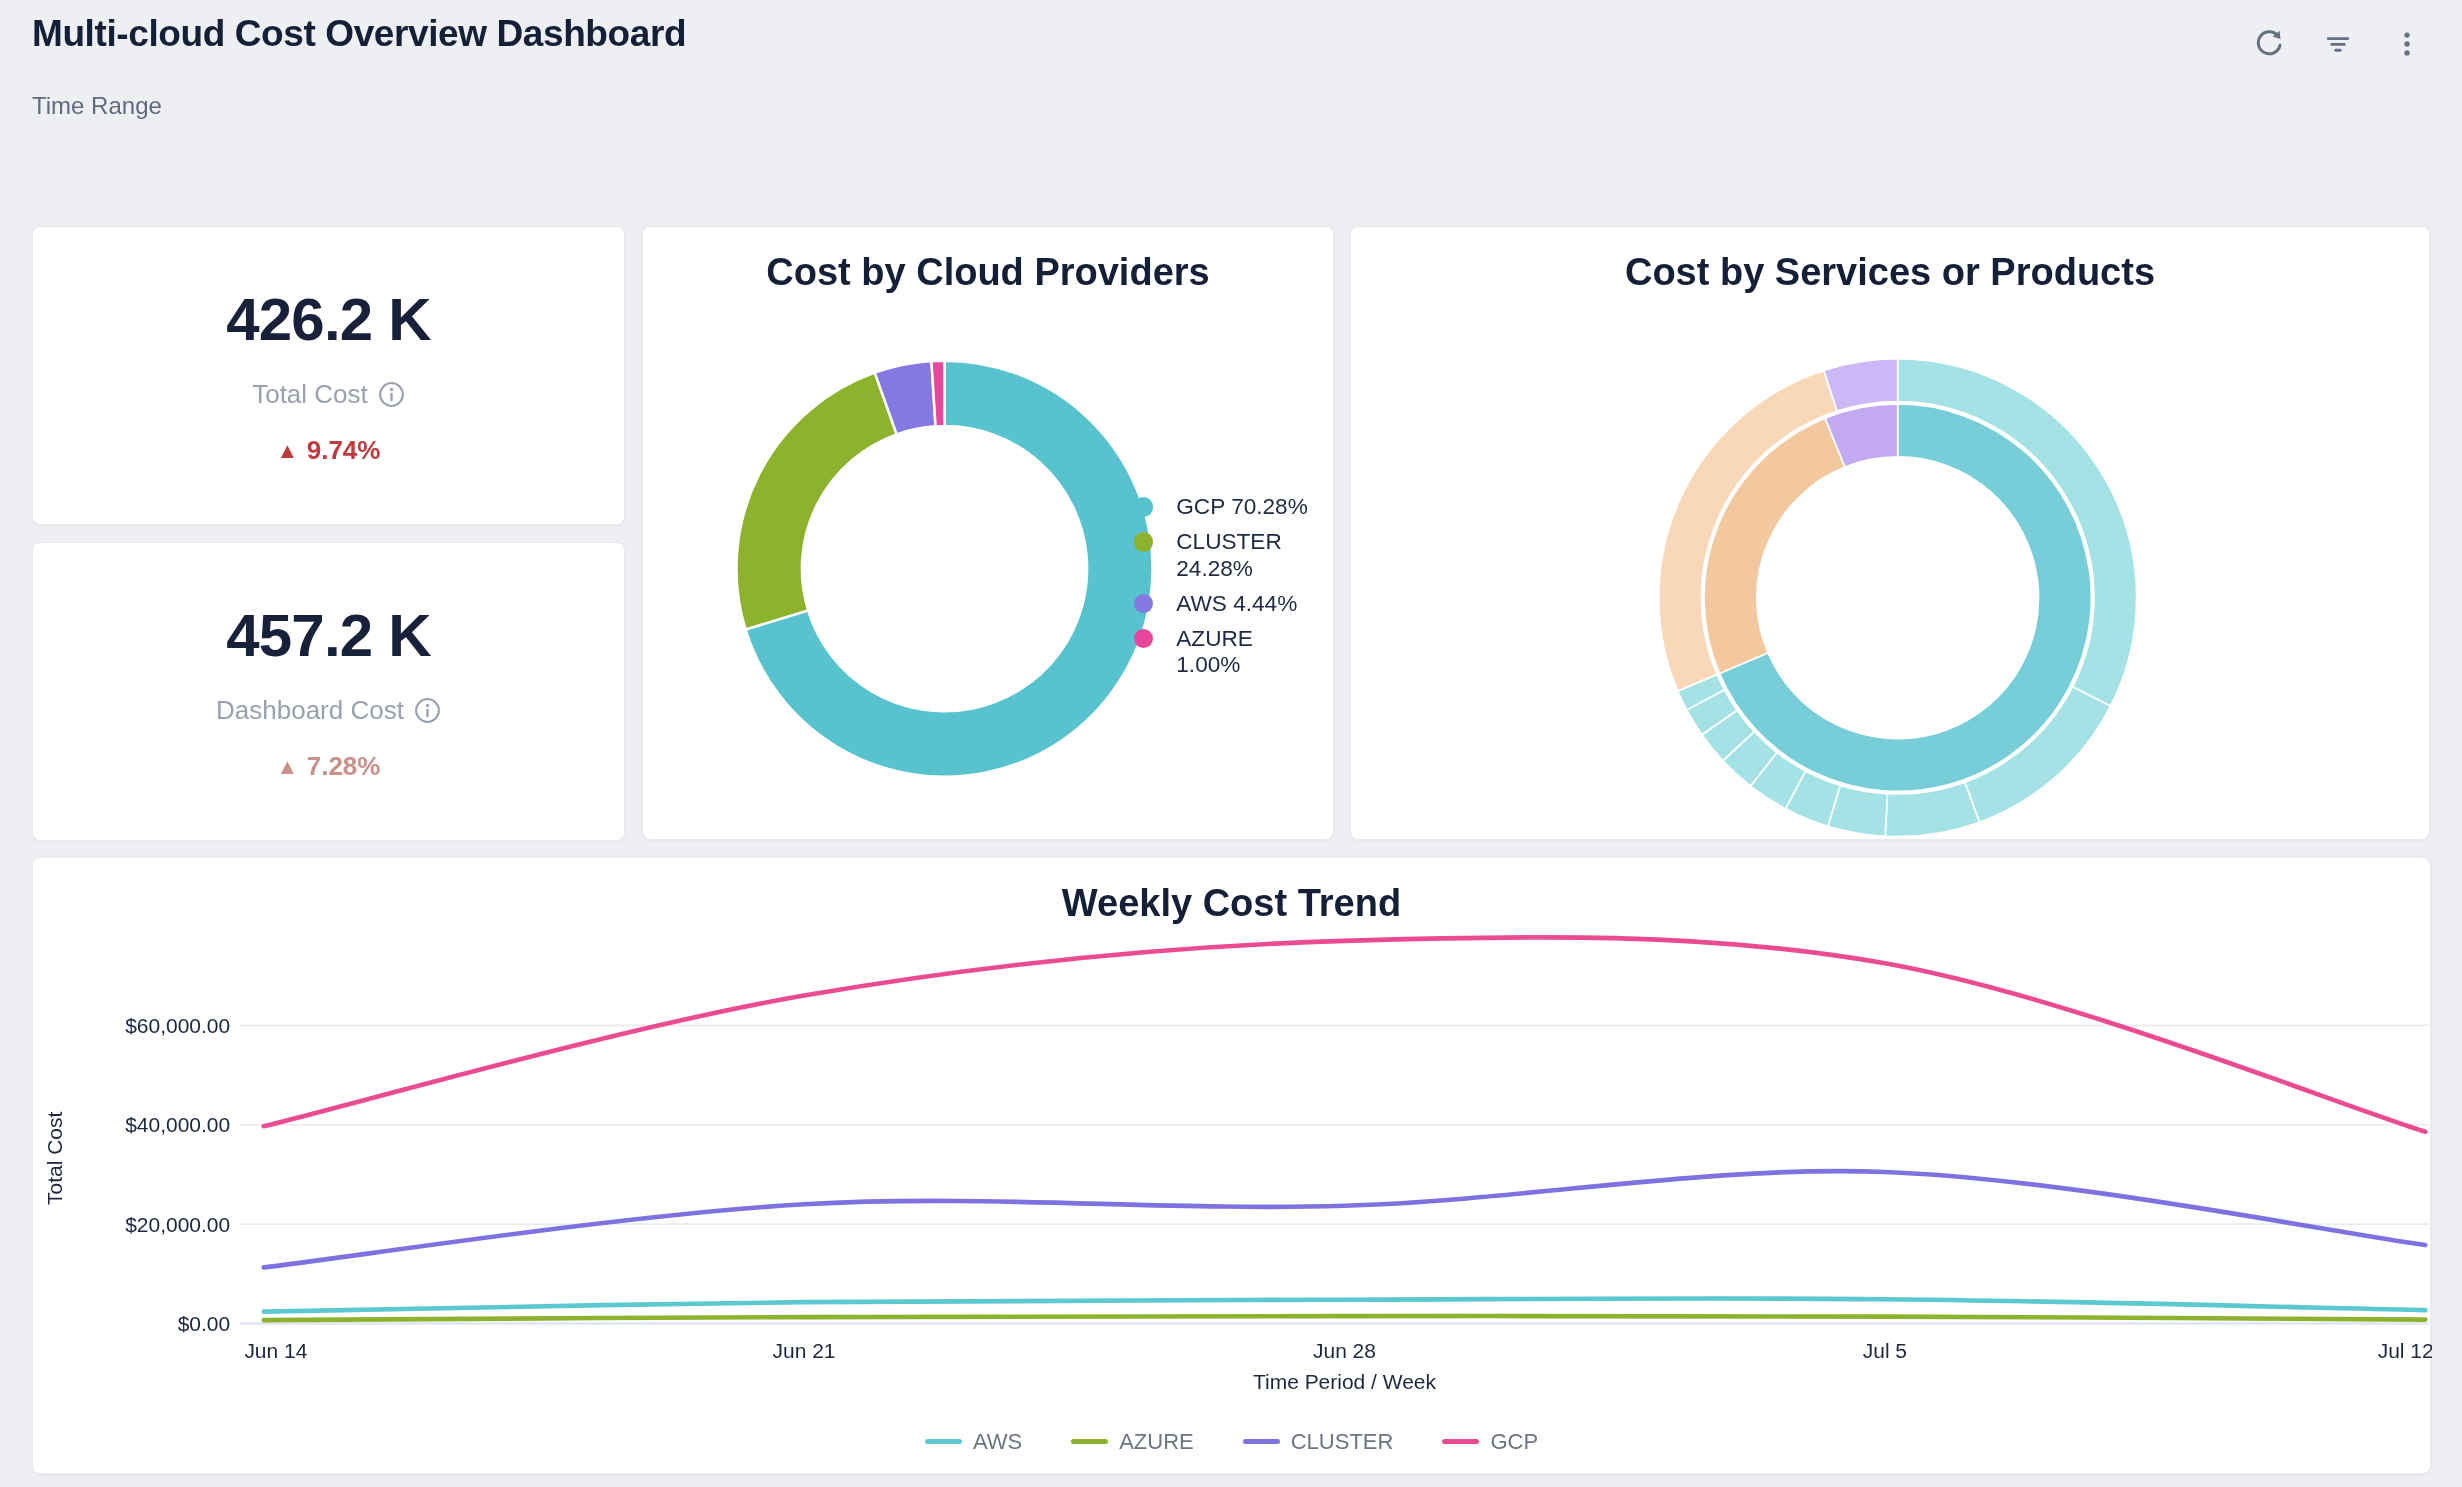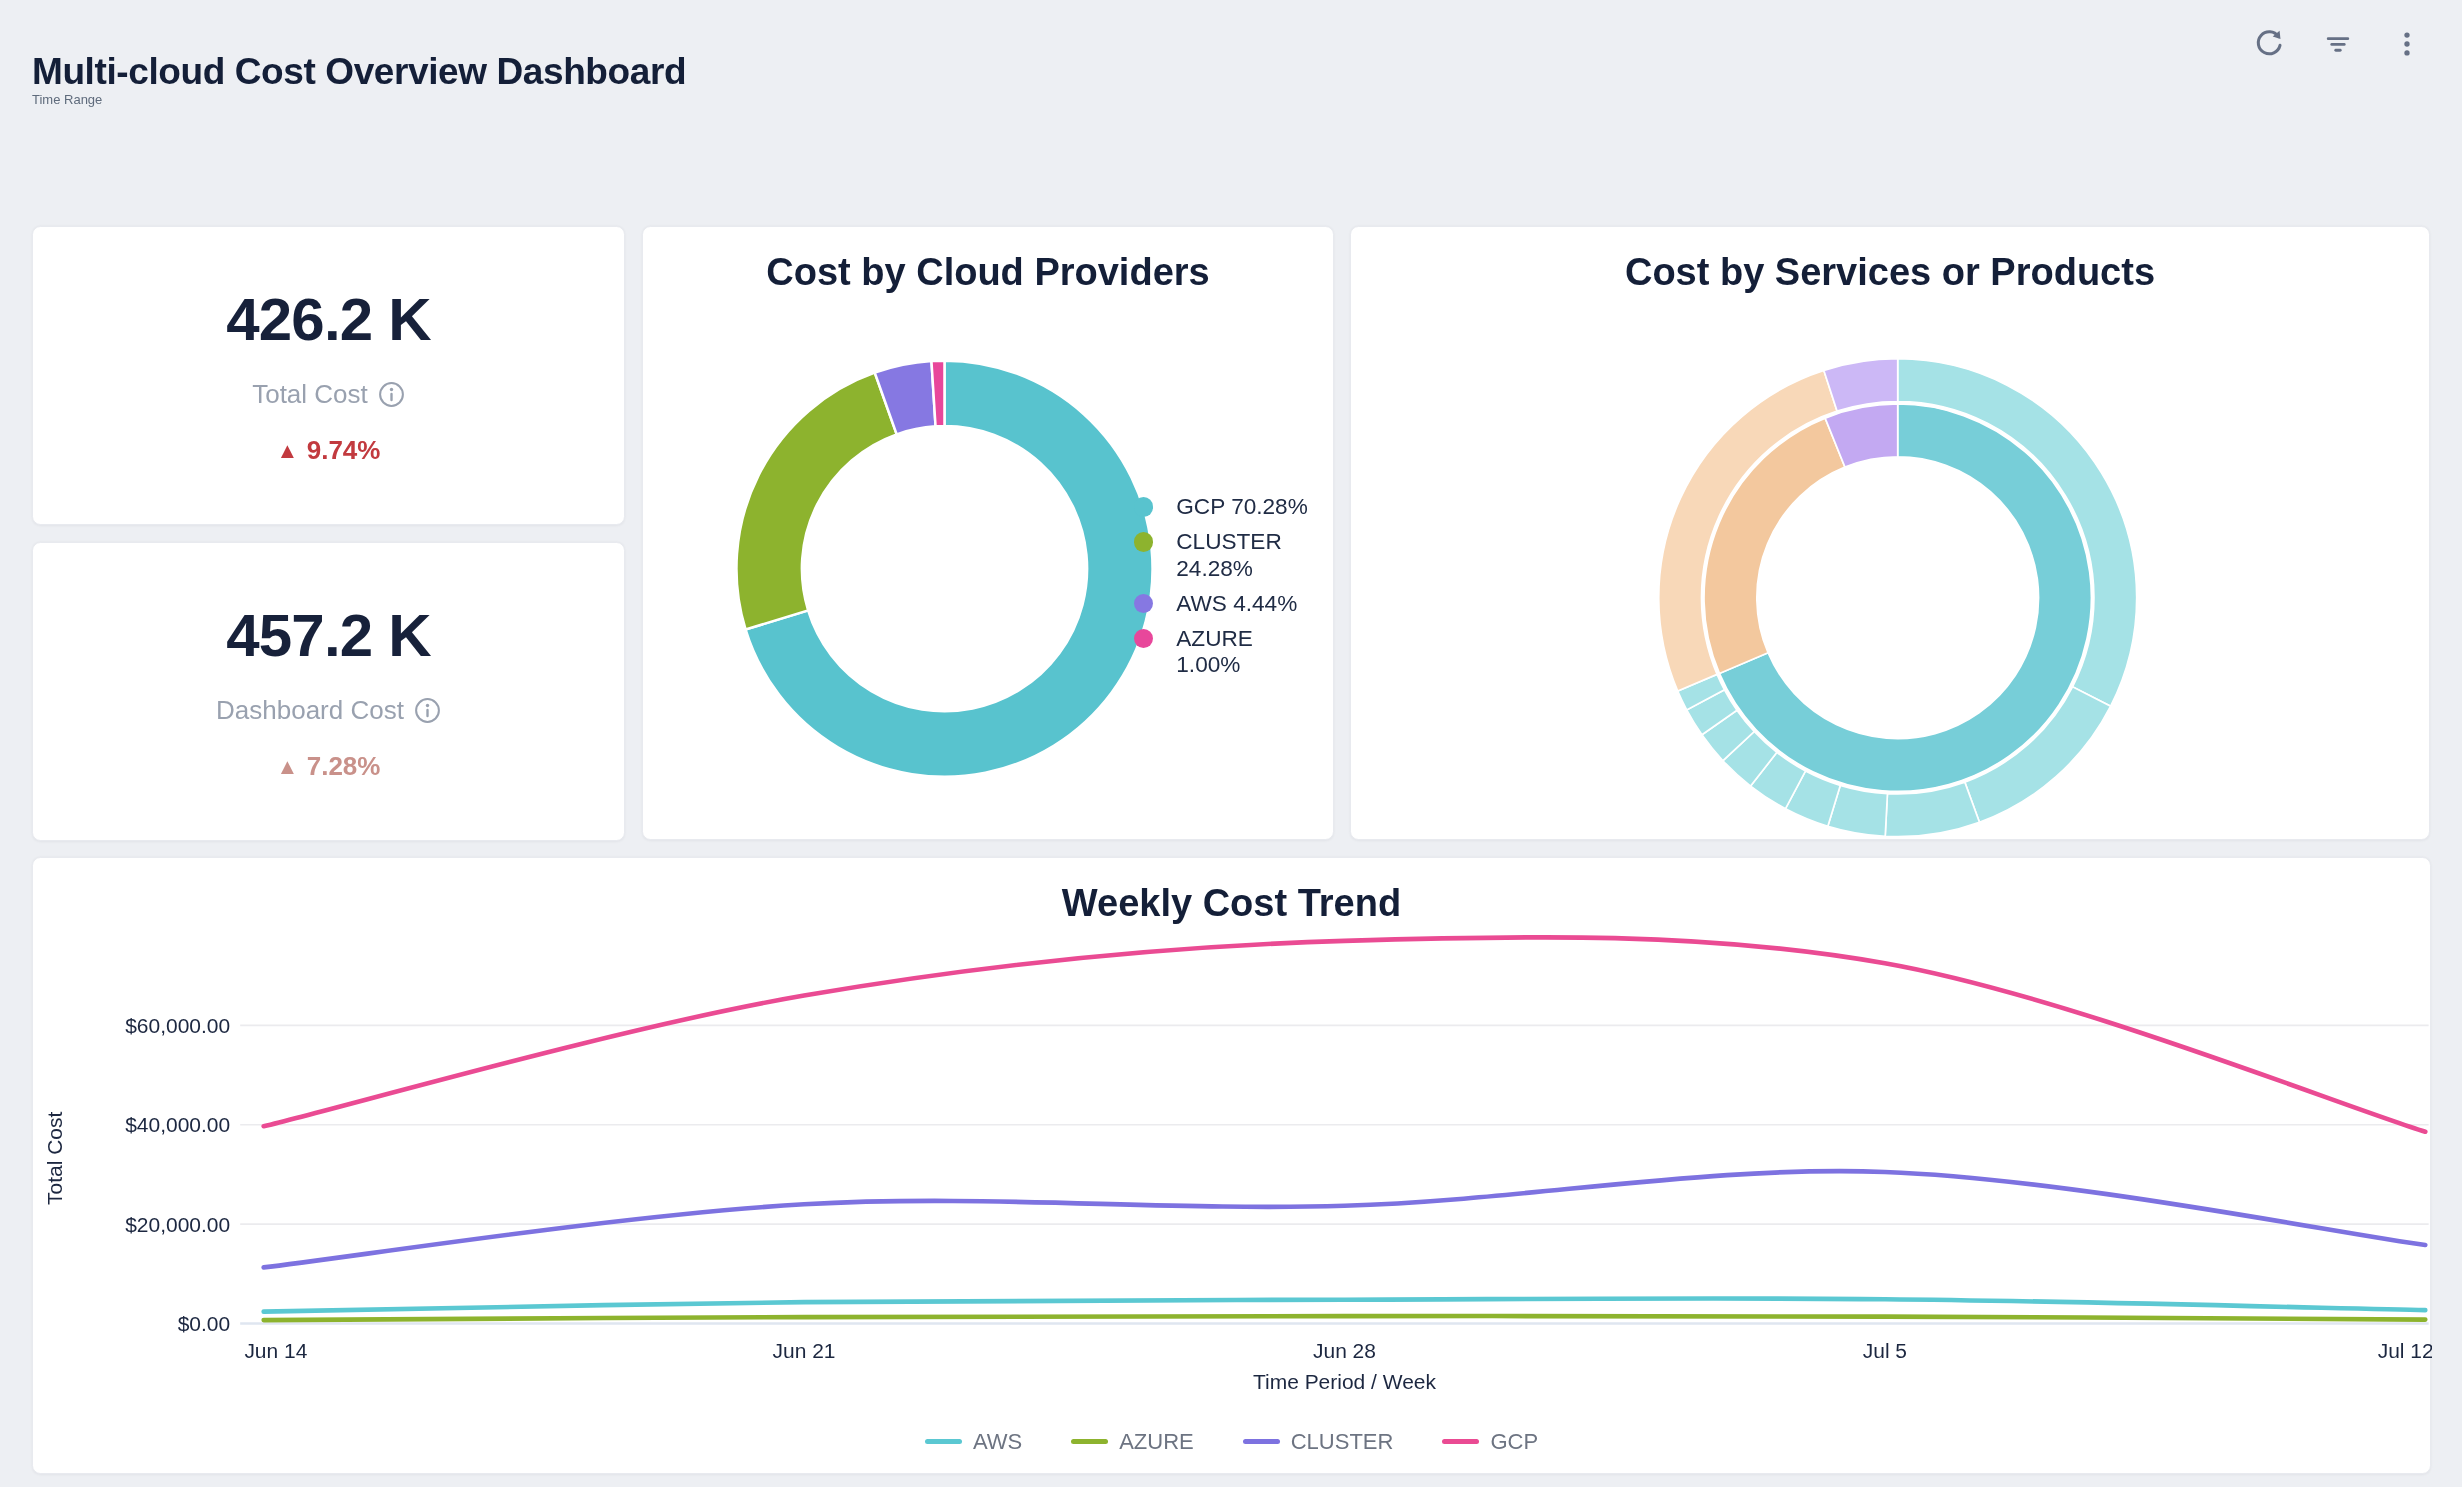--- a/index.html
+++ b/index.html
@@ -4,25 +4,25 @@
 <style>
   :root{
     --page_bg:#edeff3; --card_border:#e8eaef; --title:#141f38; --muted:#99a1af;
     --icon:#667085; --accent:#4285f0; --accent_bg:#e4eefb; --grid:#ebebee;
     --grid_zero:#dfe6f0; --axis_text:#1c2740; --legend_text:#6d7482; --btn_text:#2a3342;
   }
   *{box-sizing:border-box; margin:0; padding:0;}
   html,body{width:2462px; height:1488px; overflow:hidden;}
   body{font-family:"Liberation Sans","DejaVu Sans",sans-serif; background:var(--page_bg);}
   .page{position:relative; width:2462px; height:1488px;}
-  .page-title{position:absolute; left:32px; top:13.4px; font-size:37px; font-weight:700; color:var(--title); letter-spacing:-0.4px;margin-top:38px;}
+  .page-title{position:absolute; left:32px; top:13.4px; font-size:37px; font-weight:700; color:var(--title); letter-spacing:-0.4px;}
   .header-actions{position:absolute; right:32px; top:22px; display:flex; gap:22px;}
   .icon-btn{width:47px; height:47px; border:none; background:transparent; display:flex; align-items:center; justify-content:center; cursor:pointer; border-radius:6.7px;}
   .icon-btn svg{width:32px; height:32px;}
-  .tr-label{position:absolute; left:32px; top:92px; font-size:13px; color:#5f6b7c;}
+  .tr-label{position:absolute; left:32px; top:92px; font-size:24px; color:#5f6b7c;}
   .segmented{position:absolute; left:32px; top:126px; display:inline-flex; background:#fff; border:1.7px solid #dcdfe5; border-radius:8.4px; overflow:hidden;}
   .segmented button{height:60px; padding:0 25px; font-size:23.5px; font-family:inherit; color:var(--btn_text); background:#fff; border:none; border-left:1.7px solid #e3e6eb; cursor:pointer; white-space:nowrap;}
   .segmented button:first-child{border-left:none;}
   .segmented button.selected{background:var(--accent_bg); color:var(--accent);}
   .card{position:absolute; background:#fff; border:0.8px solid var(--card_border); border-radius:8.4px; box-shadow:0 0.8px 2.5px rgba(16,24,40,.05);}
   .card-title{position:absolute; top:23.5px; left:0; width:100%; text-align:center; font-size:38px; font-weight:600; color:var(--title);}
   
   .stat-card{display:flex; flex-direction:column; align-items:center; justify-content:center; gap:25px;}
   .stat-value{font-size:60px; font-weight:700; color:#17213a; letter-spacing:-0.8px;}
   .stat-label{display:flex; align-items:center; gap:10px; font-size:26px; color:var(--muted);}

